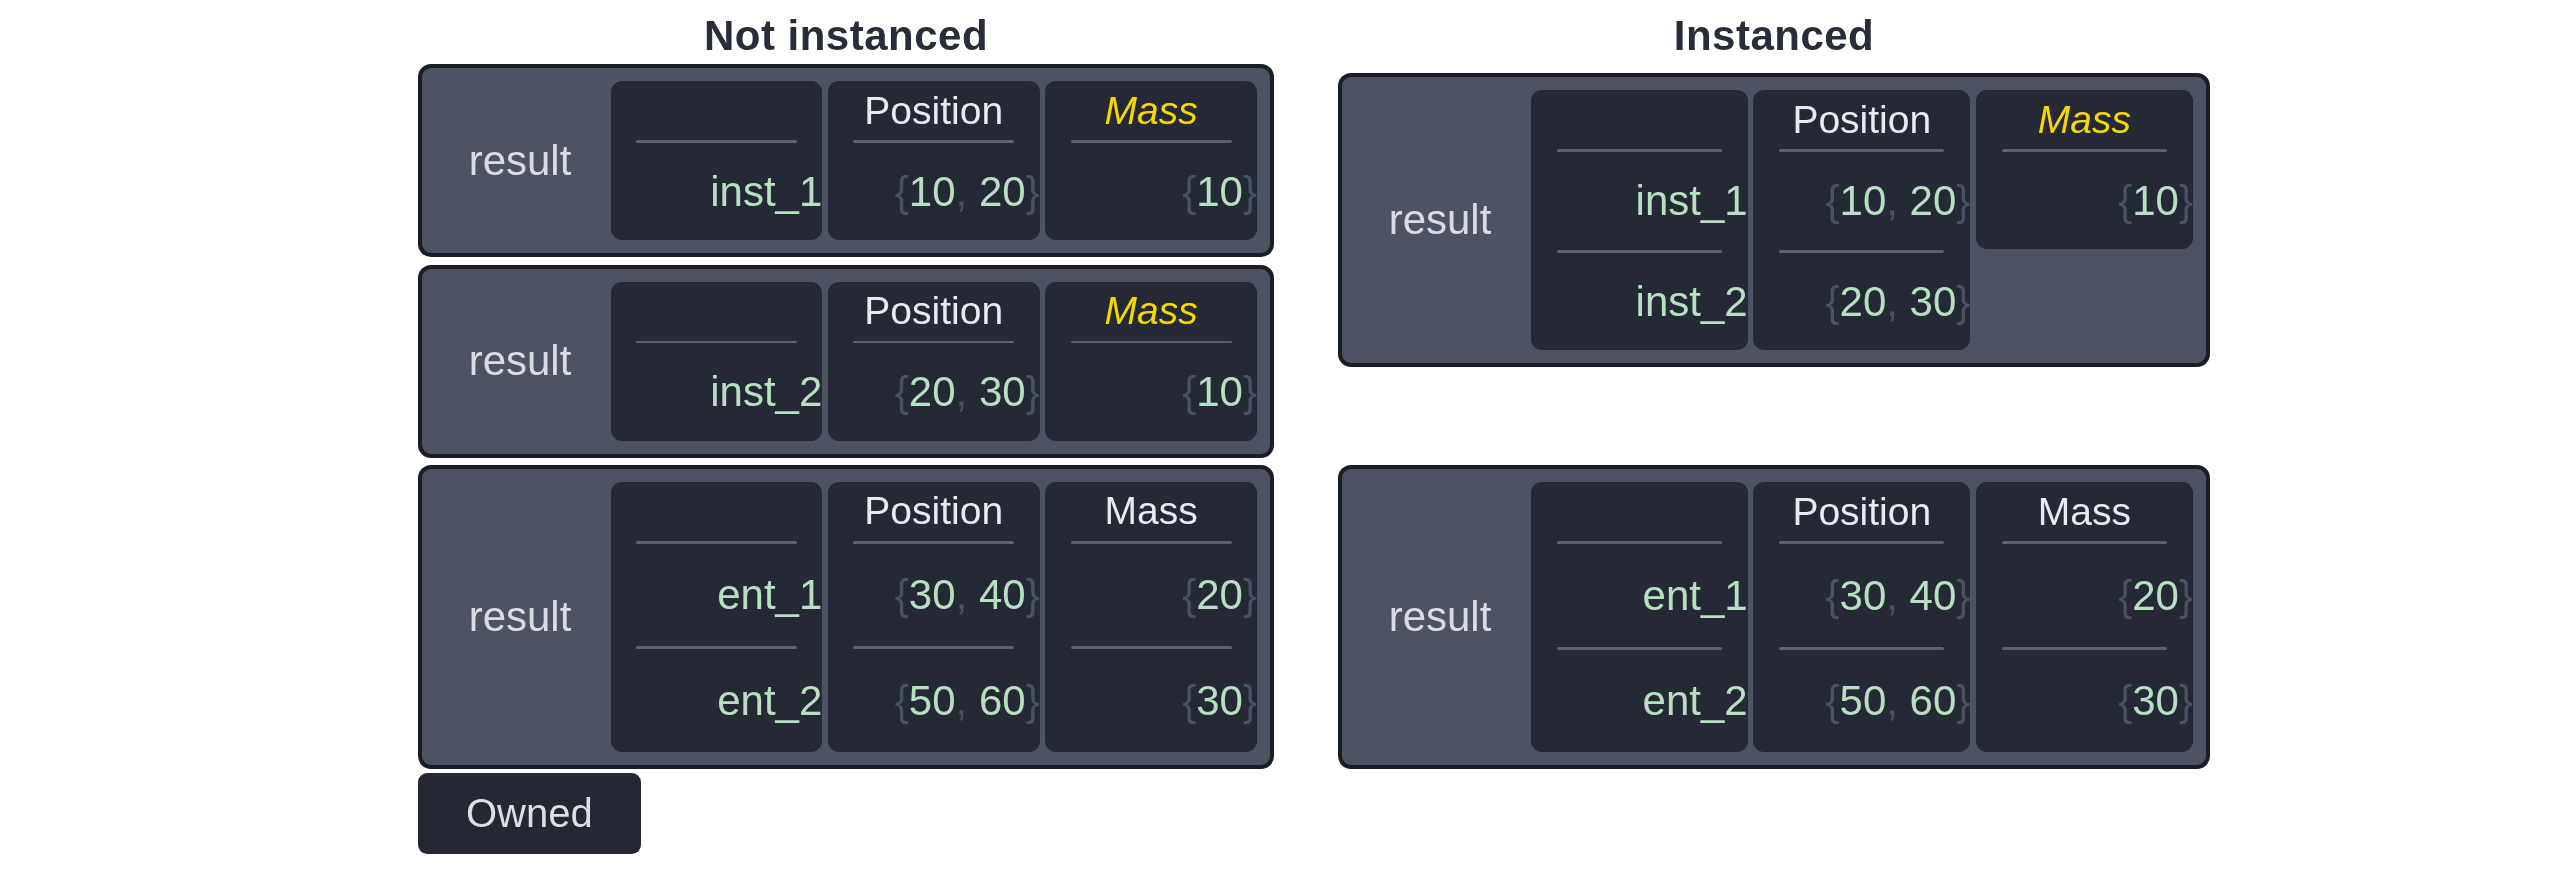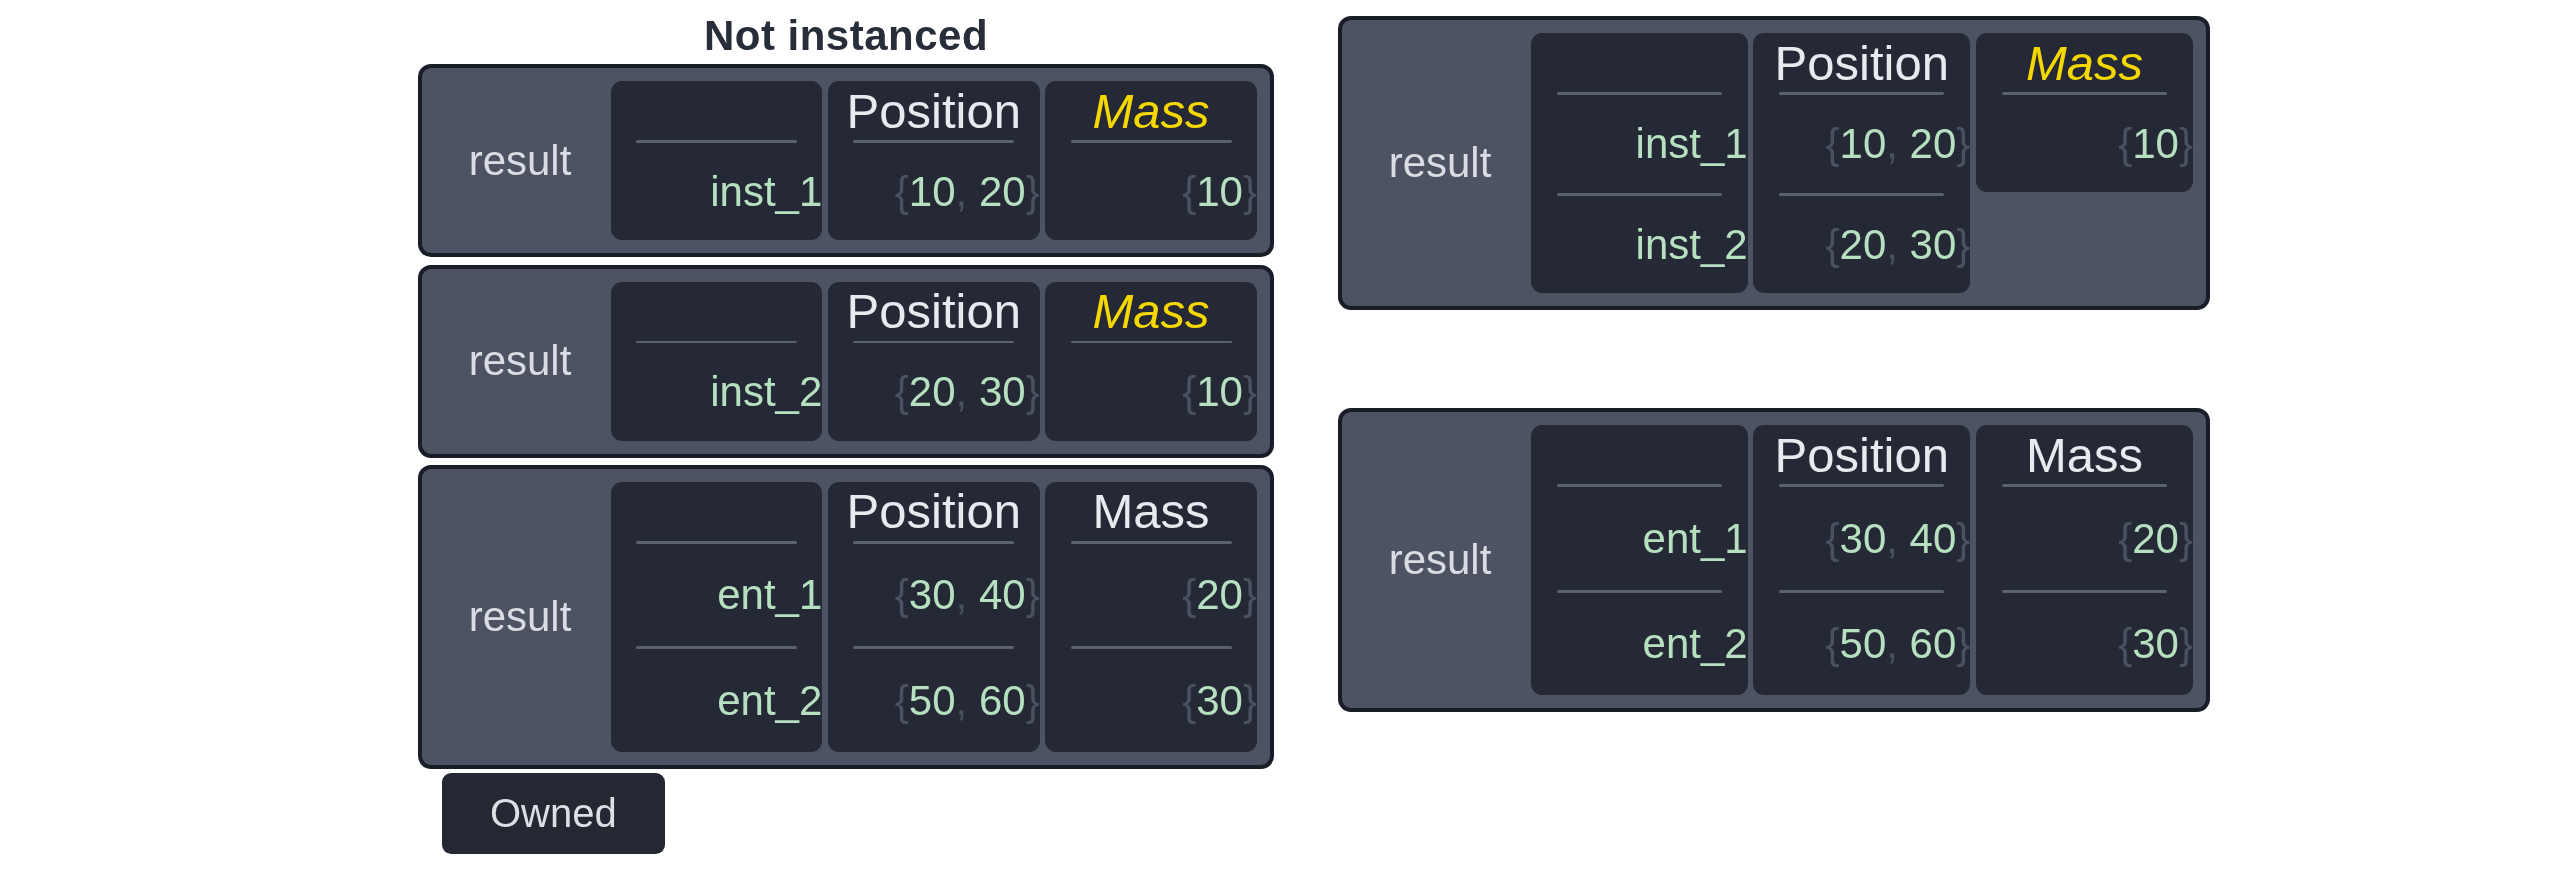--- a/index.html
+++ b/index.html
@@ -36,33 +36,33 @@
     color:var(--result); font-size:42px;
   }
   .cols { flex:1; display:flex; gap:5.5px; align-items:stretch; }
   .col-panel {
     flex:1 1 0; background:var(--cell); border-radius:11px;
     display:flex; flex-direction:column; overflow:hidden;
   }
   .col-panel.short { align-self:flex-start; height:159px; width:100%; }
   .col-header {
     flex:0 0 59px; display:flex; align-items:center; justify-content:center;
-    font-size:49px; color:var(--header);
+    font-size:39px; color:var(--header);
   }
   .col-header.shared { color:var(--shared); font-style:italic; }
   .separator {
     flex:0 0 2.8px; width:76%; margin:0 auto;
     background:var(--sep); border-radius:1.8px;
   }
   .cell {
     flex:1 1 0; display:flex; align-items:center; justify-content:flex-end;
     font-size:42px; color:var(--value); white-space:pre;
   }
   .cell .punct { color:var(--punct); }
-  .legend { display:flex; gap:14.7px; margin-top:4.6px;margin-left:24px; }
+  .legend { display:flex; gap:14.7px; margin-top:4.6px; }
   .legend-chip {
     height:81px; padding:0 48px; background:var(--legendbg); border-radius:9.2px;
     display:flex; align-items:center; justify-content:center;
     font-size:40px; color:var(--owned);
   }
   .legend-chip.shared { color:var(--shared); font-style:italic; }
 </style>
 </head>
 <body>
 
@@ -137,20 +137,21 @@
       </div>
     </div>
   <div class="legend">
     <div class="legend-chip">
       <span>Owned</span>
     </div>
   </div>
 </div>
 
 <div class="group group-right">
+  <div class="group-title">Instanced</div>
   <div id="right-boxes">
       <div class="result-box box-instanced">
         <div class="result-label">result</div>
         <div class="cols">
           <div class="col-panel">
             <div class="col-header"></div>
             <div class="separator"></div>
             <div class="cell"><span>inst_1</span></div>
             <div class="separator"></div>
             <div class="cell"><span>inst_2</span></div>

